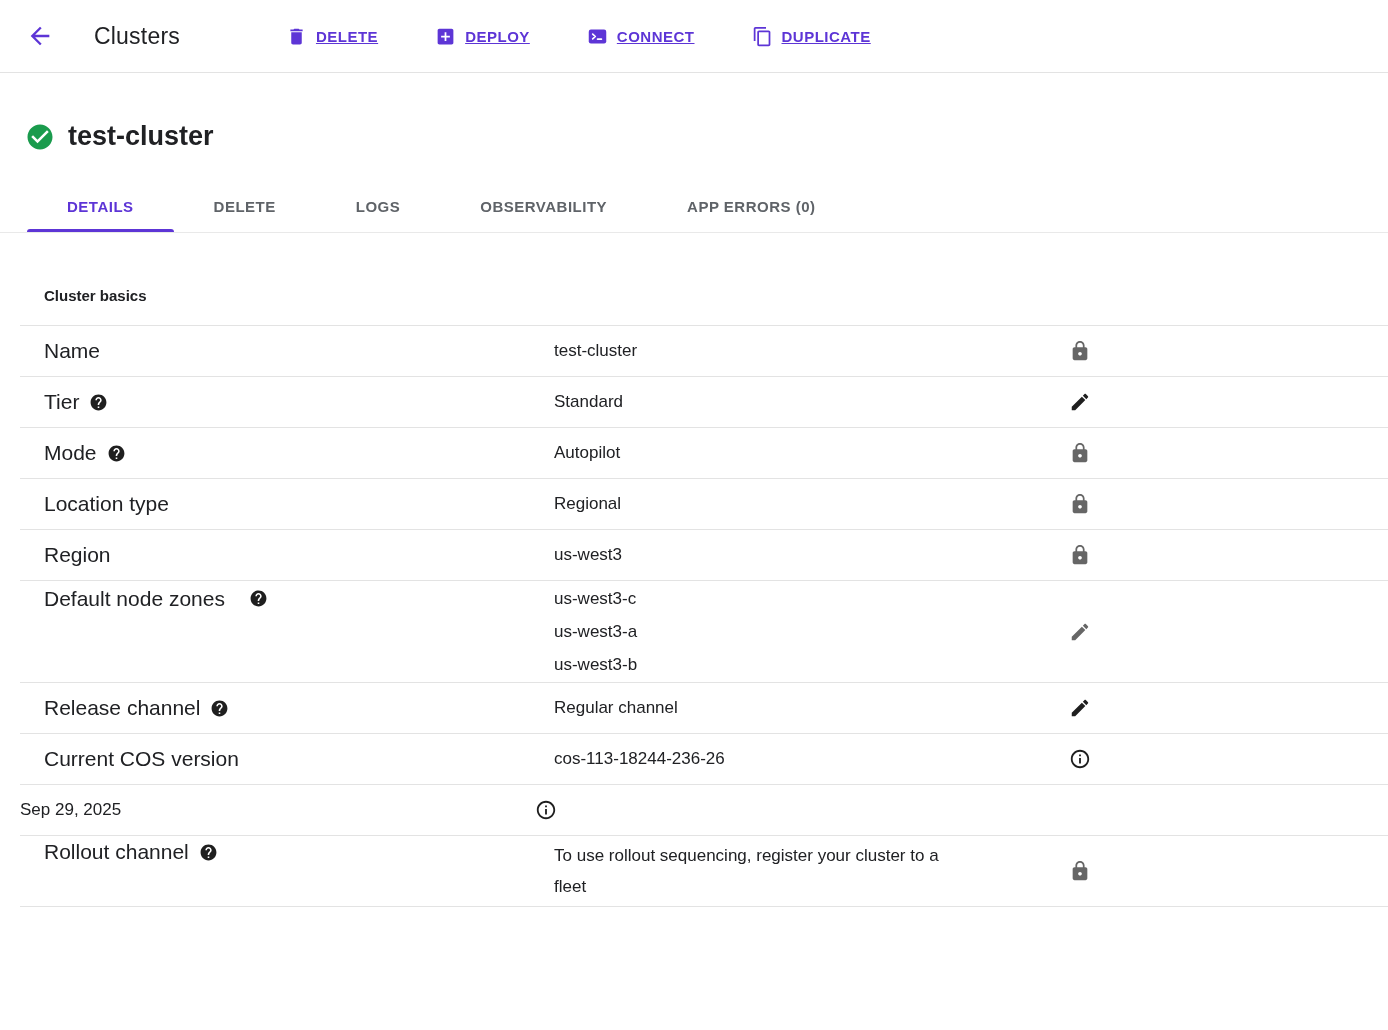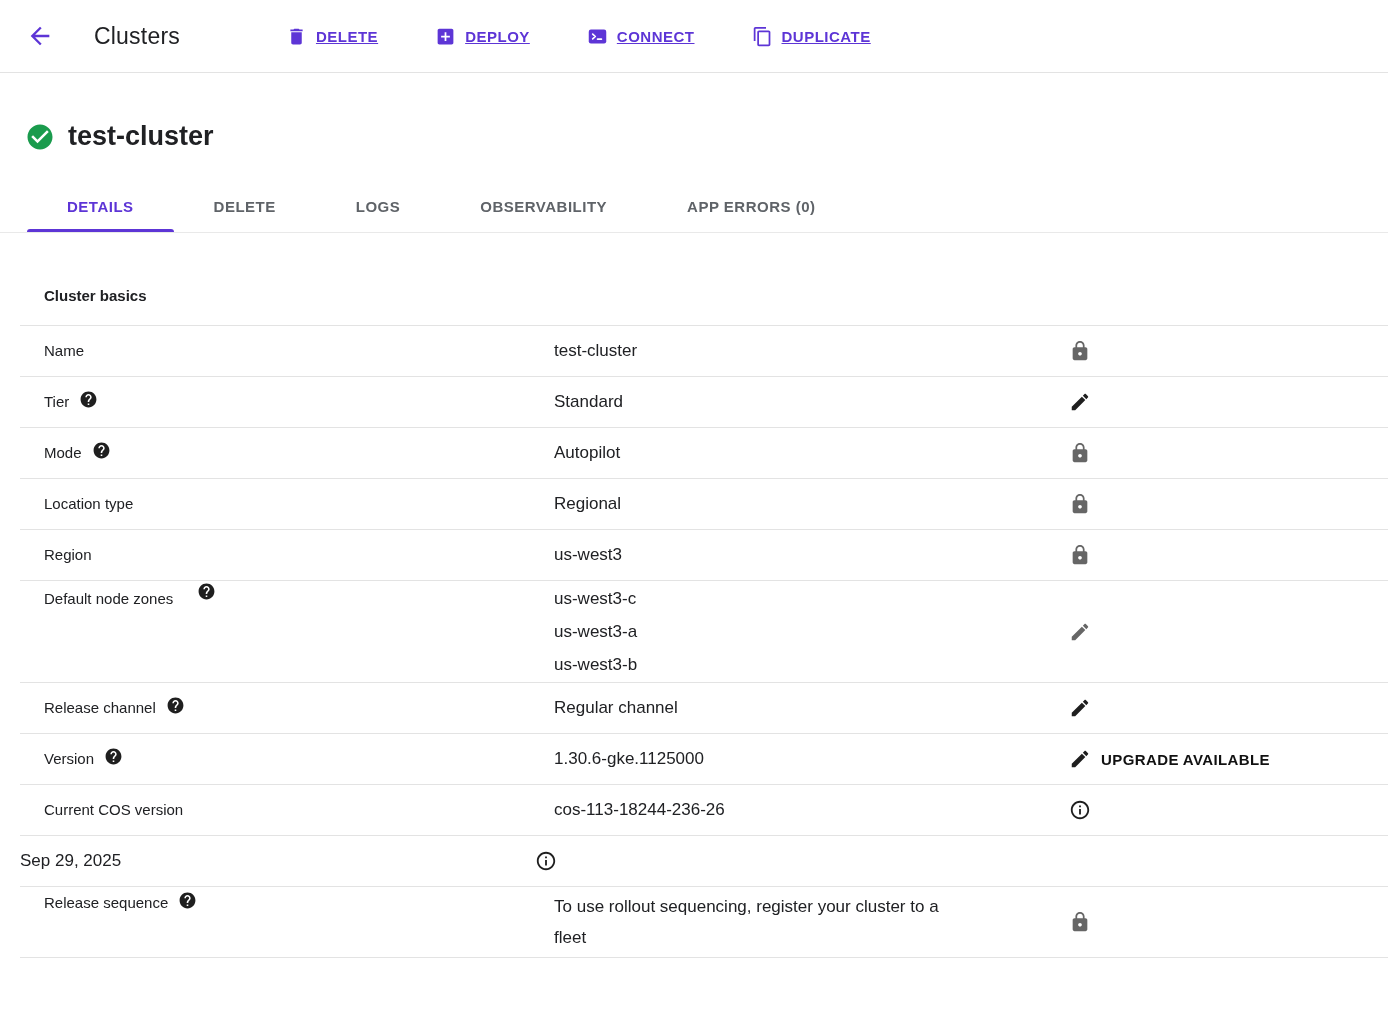--- a/index.html
+++ b/index.html
@@ -25,21 +25,21 @@
   .tabs { display:flex; margin-top:28px; padding-left:27px; border-bottom:1px solid #e9e9e9; }
   .tab { position:relative; height:52px; display:flex; align-items:center; padding:0 40px; font-size:15px; font-weight:700; letter-spacing:0.5px; color:#5f6368; cursor:pointer; white-space:nowrap; }
   .tab.active { color:#5d35d6; }
   .tab.active::after { content:""; position:absolute; left:0; right:0; bottom:0; height:3px; background:#5d35d6; border-radius:3px 3px 0 0; }
   
   .section-title { font-size:15px; font-weight:700; margin:54px 0 21px 44px; color:#202124; }
   
   .detail-rows { margin-left:20px; }
   .row { display:flex; align-items:flex-start; border-top:1px solid #e3e3e3; padding:13px 0; }
   .row:last-child { border-bottom:1px solid #e3e3e3; }
-  .cell-label { width:534px; padding-left:24px; display:flex; gap:10px; font-size:15px; line-height:24px; color:#202124; }
+  .cell-label { width:534px; padding-left:24px; display:flex; align-items:center; gap:10px; font-size:21px; line-height:24px; color:#202124; }
   .cell-value { width:505px; font-size:17px; line-height:24px; color:#202124; }
   .cell-action { display:flex; align-items:center; gap:10px; padding-left:10px; align-self:center; }
   .cell-action .action-icon svg { width:22px; height:22px; display:block; }
   .icon-black { color:#1f1f1f; }
   .icon-gray { color:#666666; }
   .help-icon { display:inline-flex; }
   .help-icon svg { width:19px; height:19px; display:block; color:#1f1f1f; }
   .badge-upgrade { font-size:15px; font-weight:700; letter-spacing:0.4px; white-space:nowrap; color:#111; cursor:pointer; }
   .row-multi { padding:1px 0; }
   .row-multi .cell-label, .row-multi .cell-value { line-height:33px; }
@@ -240,41 +240,20 @@
       <div class="cell-action">
         <span class="action-icon icon-black">
           <svg viewBox="0 0 24 24" fill="currentColor">
             <path d="M3 17.25V21h3.75L17.81 9.94l-3.75-3.75L3 17.25zM20.71 7.04c.39-.39.39-1.02 0-1.41l-2.34-2.34c-.39-.39-1.02-.39-1.41 0l-1.83 1.83 3.75 3.75 1.41-1.42z"></path>
           </svg>
         </span>
       </div>
     </div>
     <div class="row">
       <div class="cell-label">
-        <span>Version</span>
-        <span class="help-icon">
-          <svg viewBox="0 0 24 24" fill="currentColor">
-            <path d="M12 2C6.48 2 2 6.48 2 12s4.48 10 10 10 10-4.48 10-10S17.52 2 12 2zm1 17h-2v-2h2v2zm2.07-7.75l-.9.92C13.45 12.9 13 13.5 13 15h-2v-.5c0-1.1.45-2.1 1.17-2.83l1.24-1.26c.37-.36.59-.86.59-1.41 0-1.1-.9-2-2-2s-2 .9-2 2H8c0-2.21 1.79-4 4-4s4 1.79 4 4c0 .88-.36 1.68-.93 2.25z"></path>
-          </svg>
-        </span>
-      </div>
-      <div class="cell-value">
-        <div class="value-line">1.30.6-gke.1125000</div>
-      </div>
-      <div class="cell-action">
-        <span class="action-icon icon-black">
-          <svg viewBox="0 0 24 24" fill="currentColor">
-            <path d="M3 17.25V21h3.75L17.81 9.94l-3.75-3.75L3 17.25zM20.71 7.04c.39-.39.39-1.02 0-1.41l-2.34-2.34c-.39-.39-1.02-.39-1.41 0l-1.83 1.83 3.75 3.75 1.41-1.42z"></path>
-          </svg>
-        </span>
-        <span class="badge-upgrade">UPGRADE AVAILABLE</span>
-      </div>
-    </div>
-    <div class="row">
-      <div class="cell-label">
         <span>Current COS version</span>
       </div>
       <div class="cell-value">
         <div class="value-line">cos-113-18244-236-26</div>
       </div>
       <div class="cell-action">
         <span class="action-icon icon-black">
           <svg viewBox="0 0 24 24" fill="currentColor">
             <path d="M11 7h2v2h-2zm0 4h2v6h-2zm1-9C6.48 2 2 6.48 2 12s4.48 10 10 10 10-4.48 10-10S17.52 2 12 2zm0 18c-4.41 0-8-3.59-8-8s3.59-8 8-8 8 3.59 8 8-3.59 8-8 8z"></path>
           </svg>
@@ -288,21 +267,21 @@
       <div class="cell-action">
         <span class="action-icon icon-black">
           <svg viewBox="0 0 24 24" fill="currentColor">
             <path d="M11 7h2v2h-2zm0 4h2v6h-2zm1-9C6.48 2 2 6.48 2 12s4.48 10 10 10 10-4.48 10-10S17.52 2 12 2zm0 18c-4.41 0-8-3.59-8-8s3.59-8 8-8 8 3.59 8 8-3.59 8-8 8z"></path>
           </svg>
         </span>
       </div>
     </div>
     <div class="row row-wrap">
       <div class="cell-label">
-        <span>Release sequence</span>
+        <span>Rollout channel</span>
         <span class="help-icon">
           <svg viewBox="0 0 24 24" fill="currentColor">
             <path d="M12 2C6.48 2 2 6.48 2 12s4.48 10 10 10 10-4.48 10-10S17.52 2 12 2zm1 17h-2v-2h2v2zm2.07-7.75l-.9.92C13.45 12.9 13 13.5 13 15h-2v-.5c0-1.1.45-2.1 1.17-2.83l1.24-1.26c.37-.36.59-.86.59-1.41 0-1.1-.9-2-2-2s-2 .9-2 2H8c0-2.21 1.79-4 4-4s4 1.79 4 4c0 .88-.36 1.68-.93 2.25z"></path>
           </svg>
         </span>
       </div>
       <div class="cell-value">
         <div class="value-line">To use rollout sequencing, register your cluster to a fleet</div>
       </div>
       <div class="cell-action">

